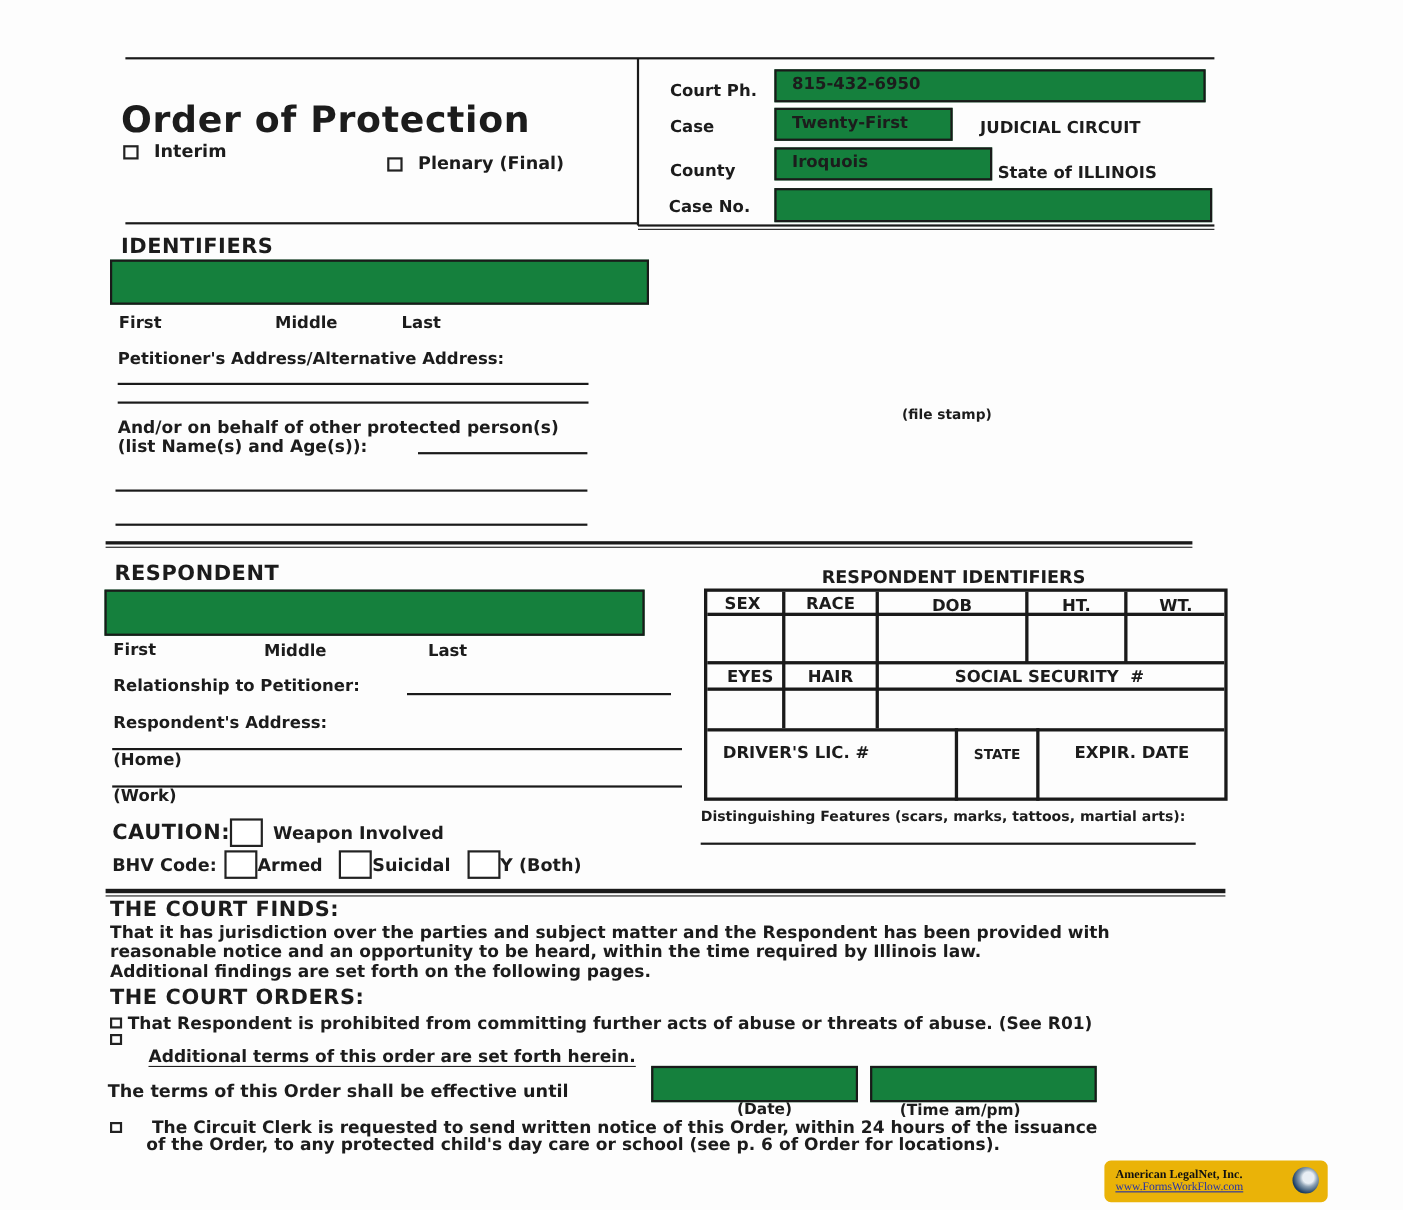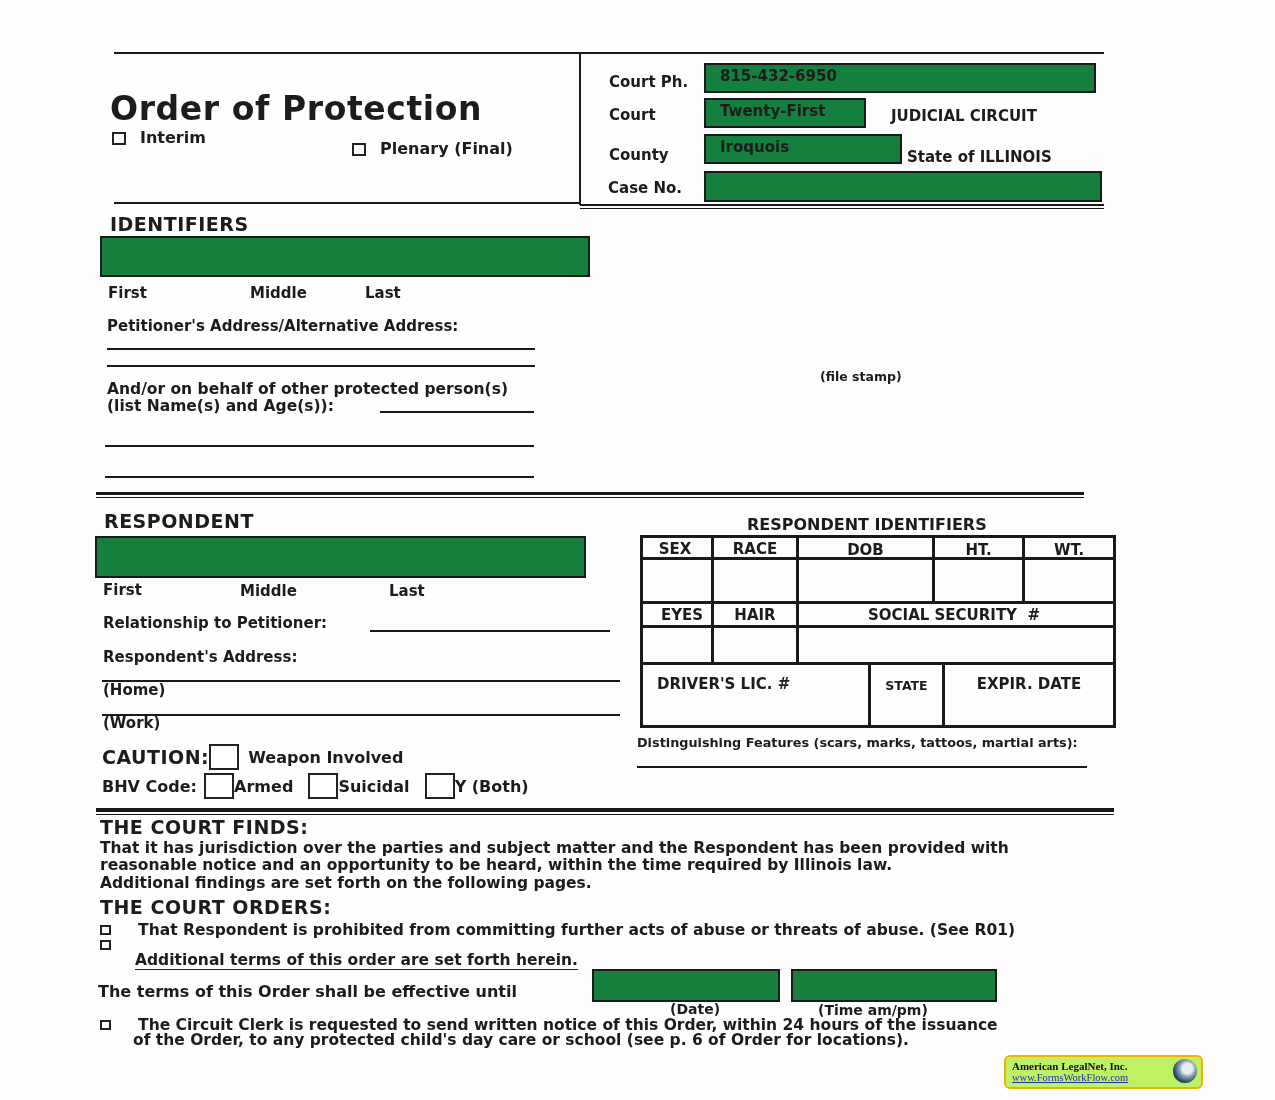--- a/index.html
+++ b/index.html
@@ -20,21 +20,21 @@
 
     
     .idtable { position: absolute; left: 640px; top: 535px; width: 476px; height: 193px; border: 3px solid #1a1a1a; box-sizing: border-box; }
     .idcell { position: absolute; box-sizing: border-box; font-size: 15px; font-weight: bold; text-align: center; white-space: nowrap; }
     .vl { position: absolute; background: #1a1a1a; width: 3px; }
     .hl { position: absolute; background: #1a1a1a; height: 3px; }
 
     .para { font-size: 15.5px; font-weight: bold; white-space: nowrap; line-height: 17px; }
     .h2 { font-size: 19px; font-weight: 900; letter-spacing: 0.5px; white-space: nowrap; }
 
-    .logo { position: absolute; left: 1004px; top: 1055px; width: 195px; height: 30px; border: 2px solid #eab308; border-radius: 6px; background: #bef264; }
+    .logo { position: absolute; left: 1004px; top: 1055px; width: 195px; height: 30px; border: 4px solid #eab308; border-radius: 6px; background: #eab308; }
     .logo .l1 { position: absolute; left: 6px; top: 3px; font-family: "Liberation Serif", serif; font-size: 11px; font-weight: bold; color: #111; white-space: nowrap; }
     .logo .l2 { position: absolute; left: 6px; top: 15px; font-family: "Liberation Serif", serif; font-size: 10.5px; color: #2230a8; text-decoration: underline; white-space: nowrap; }
     .logo .globe { position: absolute; right: 4px; top: 2px; width: 24px; height: 24px; border-radius: 50%;
       background: radial-gradient(circle at 60% 40%, #e8eef4 0 25%, #8fa3b5 40%, #1d3f63 70%, #0d2340 100%); }
   </style>
 </head>
 <body>
 
 <div class="hline" style="left:114px; top:52px; width:990px; height:2px;"></div>
 <div class="hline" style="left:579px; top:53px; width:2px; height:152px;"></div>
@@ -50,21 +50,21 @@
 
 <div class="hline" style="left:114px; top:202px; width:466px; height:2px;"></div>
 <div class="hline" style="left:580px; top:204px; width:524px; height:2px;"></div>
 <div class="hline" style="left:580px; top:208px; width:524px; height:1px;"></div>
 
 <div class="abs lbl" style="left:609px; top:73px;">Court Ph.</div>
 <div class="box" style="left:704px; top:63px; width:392px; height:30px;">
   <span class="boxtext">815-432-6950</span>
 </div>
 
-<div class="abs lbl" style="left:609px; top:106px;">Court</div>
+<div class="abs lbl" style="left:609px; top:106px;">Case</div>
 <div class="box" style="left:704px; top:98px; width:162px; height:30px;">
   <span class="boxtext">Twenty-First</span>
 </div>
 <div class="abs lbl" style="left:891px; top:107px;">JUDICIAL CIRCUIT</div>
 
 <div class="abs lbl" style="left:609px; top:146px;">County</div>
 <div class="box" style="left:704px; top:134px; width:198px; height:30px;">
   <span class="boxtext">Iroquois</span>
 </div>
 <div class="abs lbl" style="left:907px; top:148px;">State of ILLINOIS</div>
@@ -180,21 +180,21 @@
 
 <div class="abs h2" style="left:100px; top:816px;">THE COURT FINDS:</div>
 <div class="abs para" style="left:100px; top:840px;">That it has jurisdiction over the parties and subject matter and the Respondent has been provided with</div>
 <div class="abs para" style="left:100px; top:857px;">reasonable notice and an opportunity to be heard, within the time required by Illinois law.</div>
 <div class="abs para" style="left:100px; top:875px;">Additional findings are set forth on the following pages.</div>
 
 <div class="abs h2" style="left:100px; top:896px;">THE COURT ORDERS:</div>
 
 <div class="abs" style="left:100px; top:920px; white-space:nowrap;">
   <span class="cb-tiny"></span>
-  <span class="para" style="margin-left:22px;">That Respondent is prohibited from committing further acts of abuse or threats of abuse. (See R01)</span>
+  <span class="para" style="">That Respondent is prohibited from committing further acts of abuse or threats of abuse. (See R01)</span>
 </div>
 <div class="abs" style="left:100px; top:935px; white-space:nowrap;">
   <span class="cb-tiny"></span>
 </div>
 <div class="abs para" style="left:135px; top:952px; border-bottom:1.5px solid #222;">Additional terms of this order are set forth herein.</div>
 
 <div class="abs para" style="left:98px; top:983px; font-size:16px;">The terms of this Order shall be effective until</div>
 <div class="box" style="left:592px; top:969px; width:188px; height:33px;">
   <span class="boxtext"></span>
 </div>

